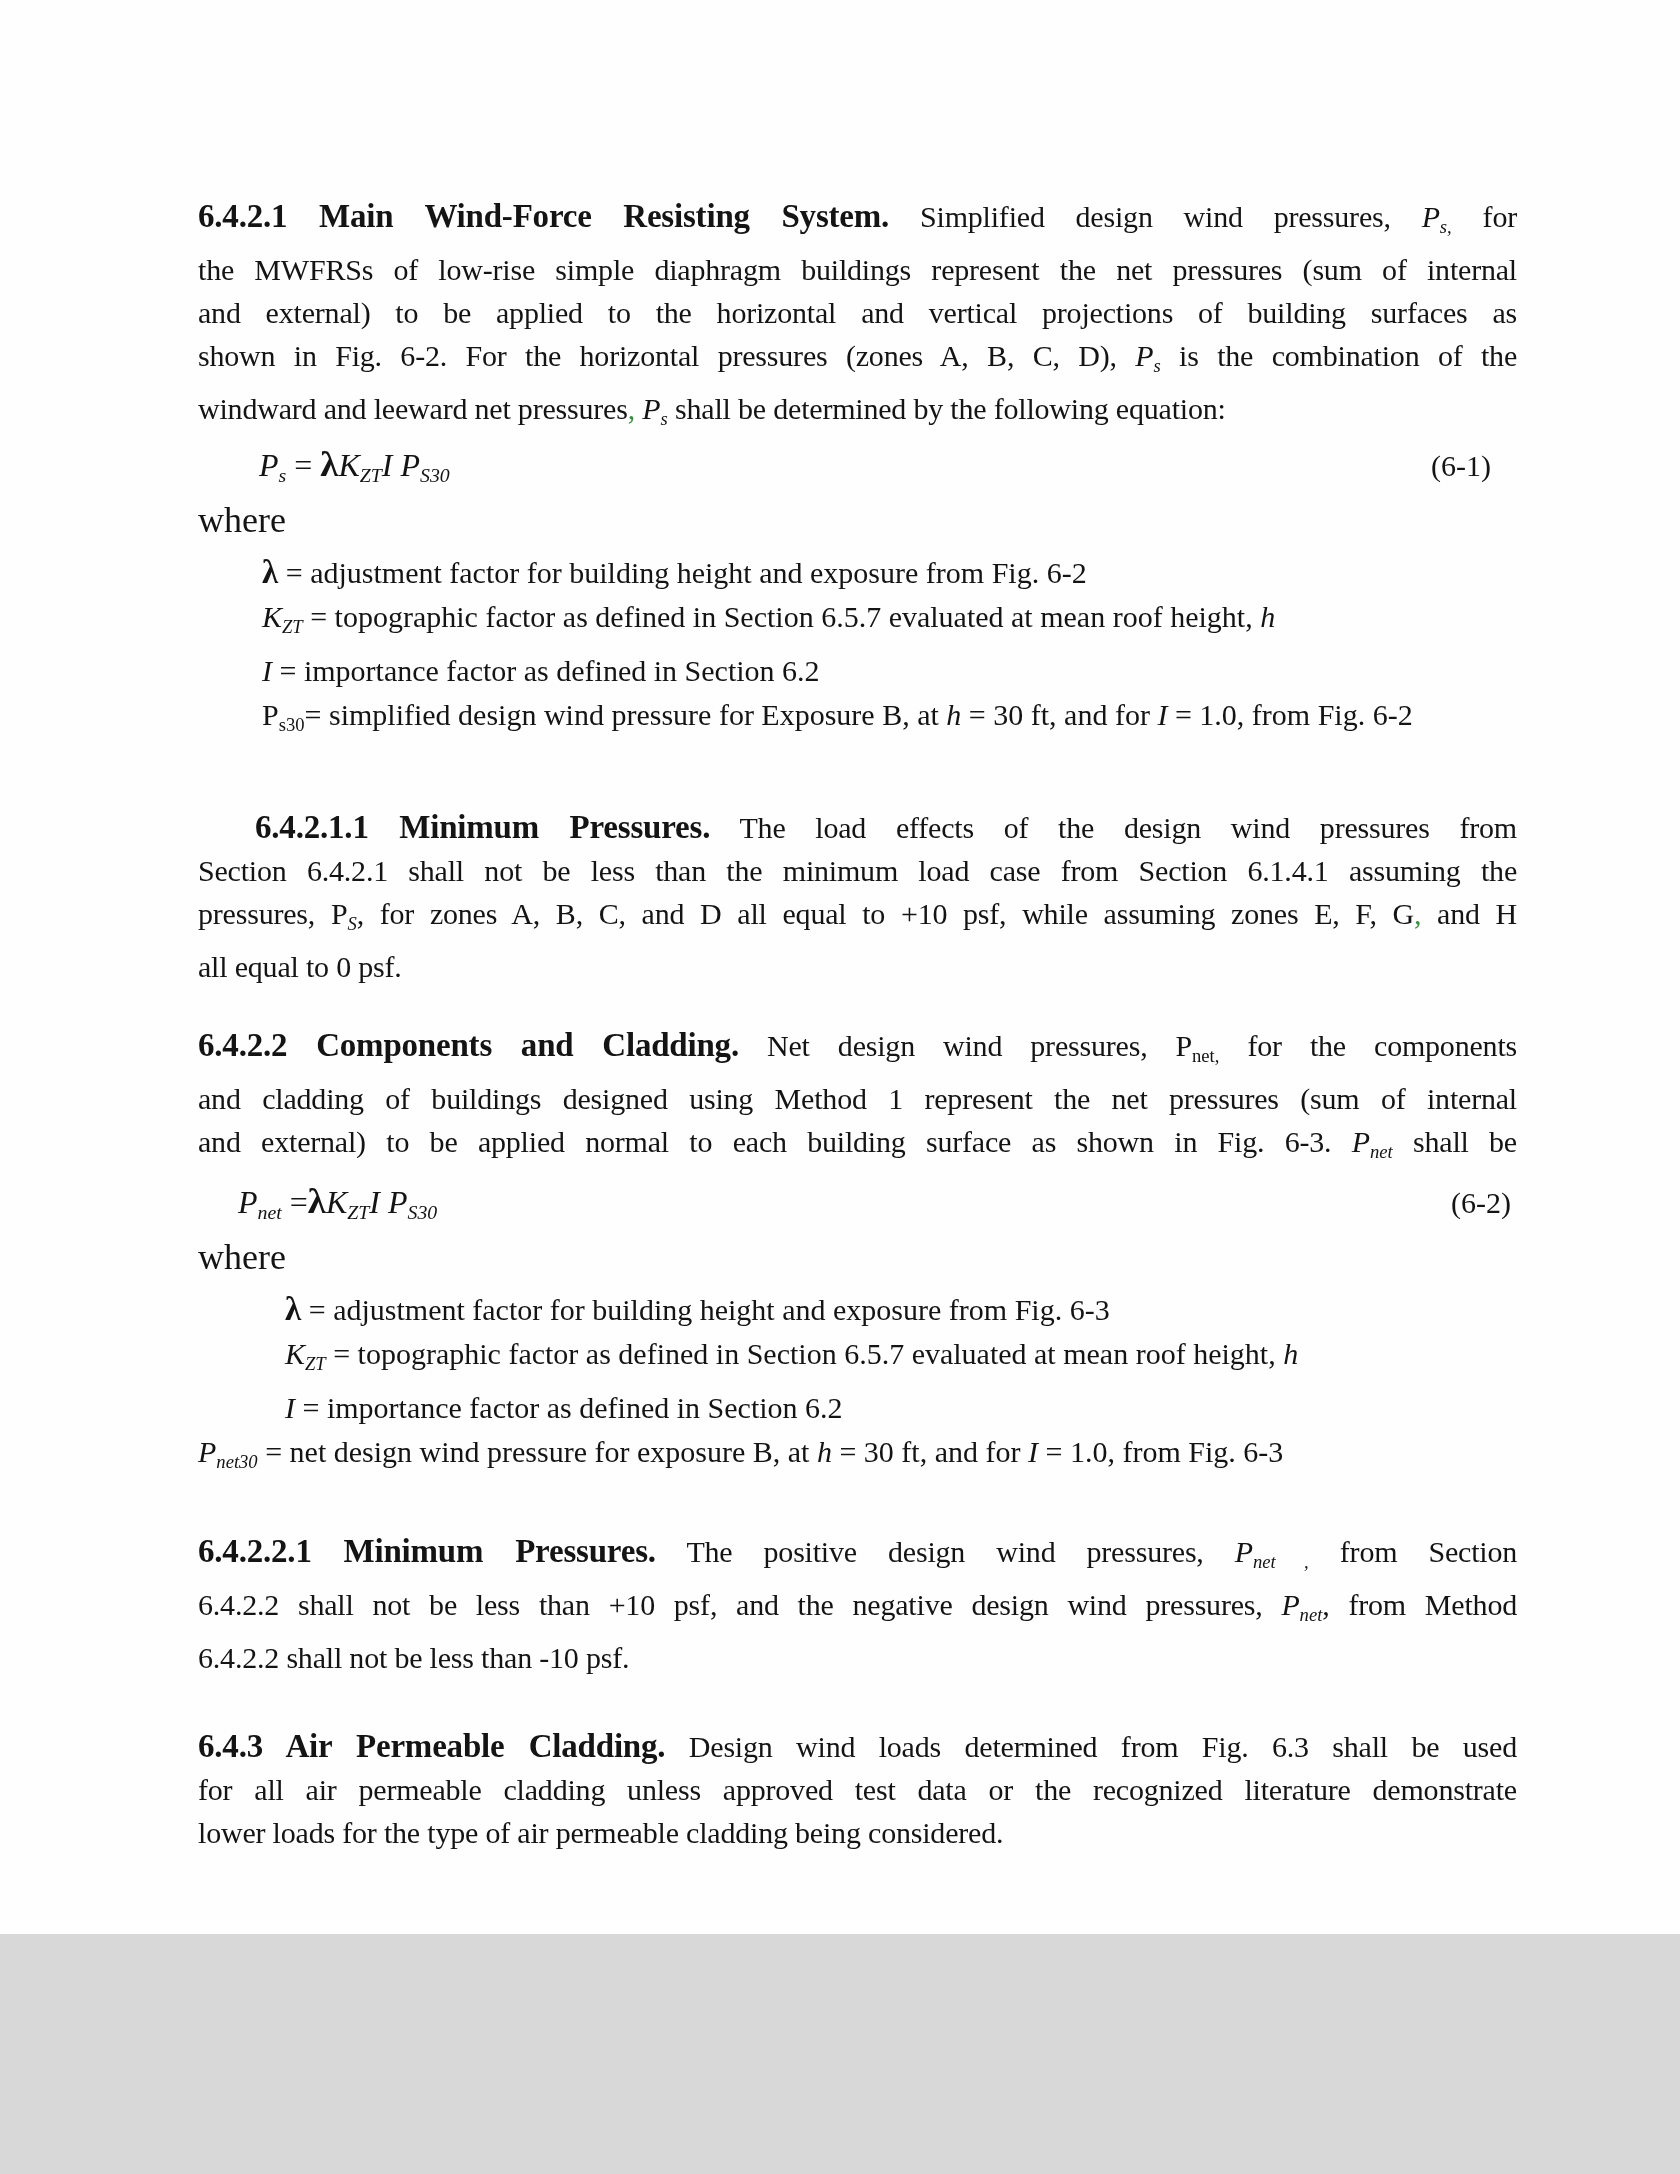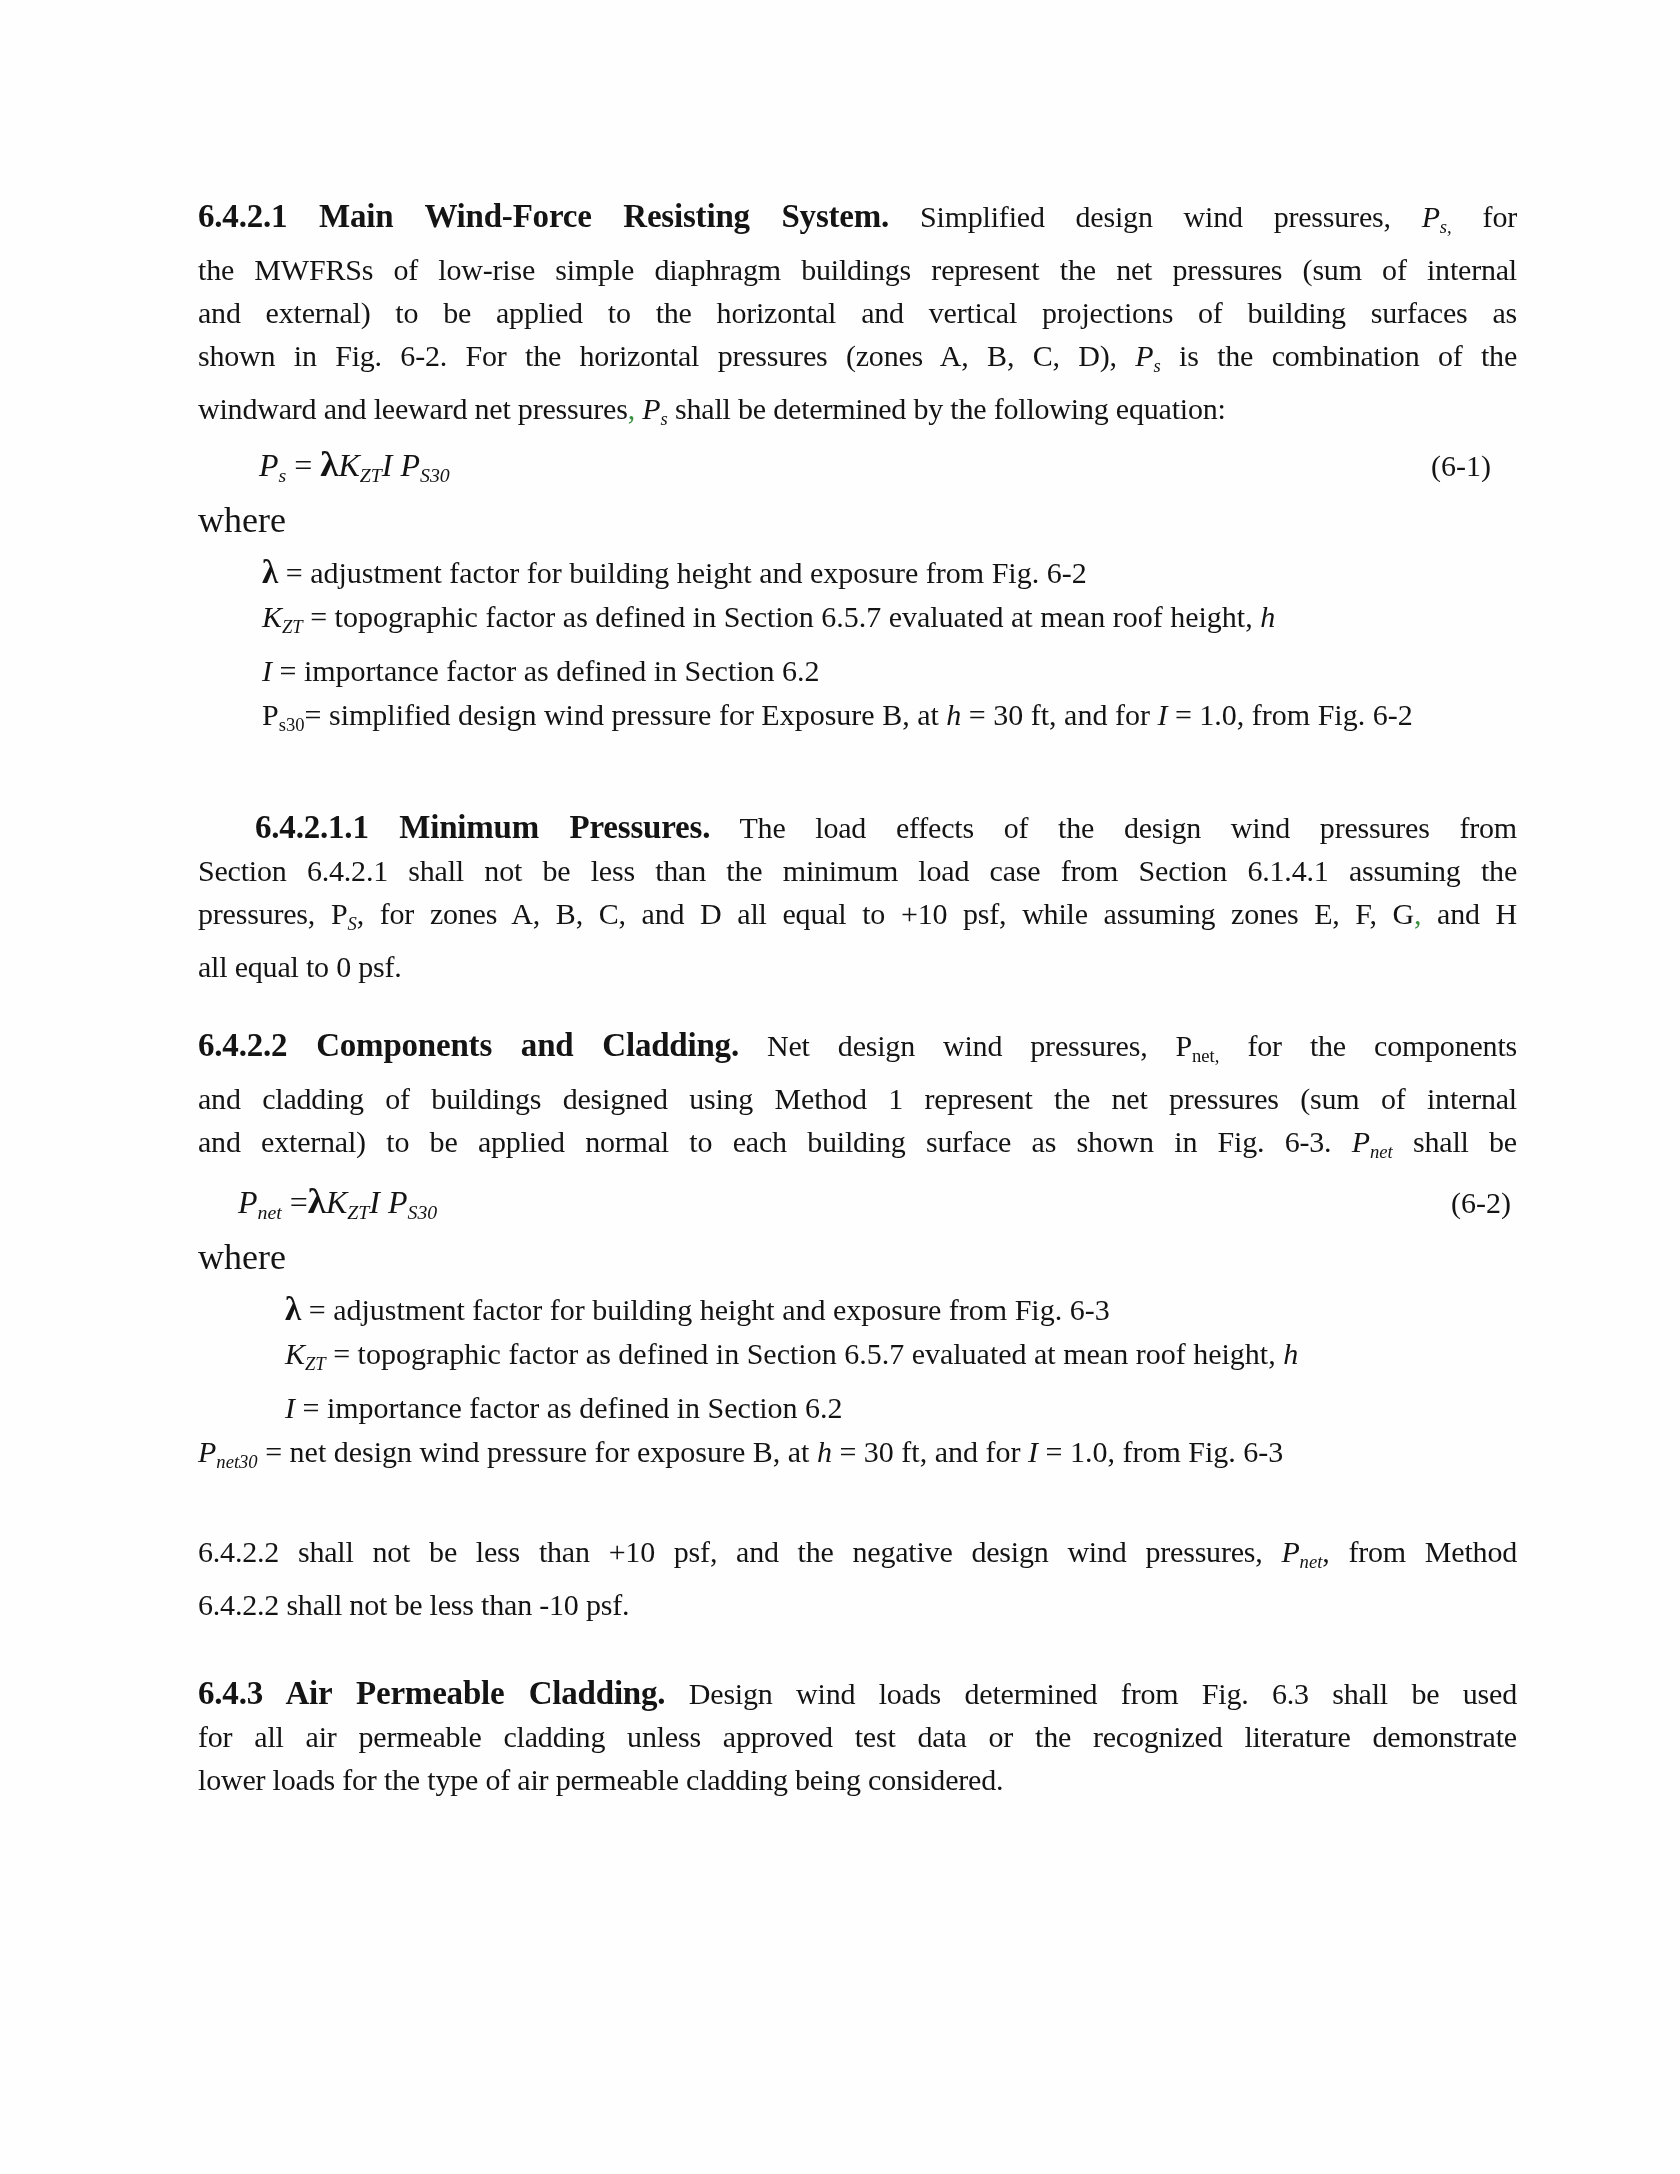--- a/index.html
+++ b/index.html
@@ -1,18 +1,18 @@
 <!DOCTYPE html>
 <html><head>
 <meta charset="utf-8">
 <style>
   html,body{margin:0;padding:0;background:#d8d8d8;}
   .page{
     position:relative;
-    width:1680px;height:2174px;
+    width:1680px;height:1934px;
     margin:0 auto;
     background:#fefefe;
     font-family:"Liberation Serif","DejaVu Serif",serif;
     color:#141414;
     overflow:hidden;
   }
   .content{position:absolute;left:198px;top:195px;width:1319px;}
 
   .line{
     font-size:30px;
@@ -100,20 +100,21 @@
         <div class="eq-num" data-name="equation-number">(6-2)</div>
       </div>
       <div class="where-line" data-name="where-2"><span data-name="text-segment">where</span></div>
       <div class="deflist" data-name="definitions-6-2">
         <div class="defitem" data-name="definition-item"><span class="seg-b" data-name="bold-text-segment">λ</span><span data-name="text-segment"> = adjustment factor for building height and exposure from Fig. 6-3</span></div>
         <div class="defitem" data-name="definition-item"><span class="seg-i" data-name="text-segment">K</span><span class="seg-subi" data-name="text-segment">ZT</span><span data-name="text-segment"> = topographic factor as defined in Section 6.5.7 evaluated at mean roof height, </span><span class="seg-i" data-name="text-segment">h</span></div>
         <div class="defitem" data-name="definition-item"><span class="seg-i" data-name="text-segment">I</span><span data-name="text-segment"> = importance factor as defined in Section 6.2</span></div>
         <div class="defitem" data-name="definition-item"><span class="seg-i" data-name="text-segment">P</span><span class="seg-subi" data-name="text-segment">net30</span><span data-name="text-segment"> = net design wind pressure for exposure B, at </span><span class="seg-i" data-name="text-segment">h</span><span data-name="text-segment"> = 30 ft, and for </span><span class="seg-i" data-name="text-segment">I</span><span data-name="text-segment"> = 1.0, from Fig. 6-3</span></div>
       </div>
       <div class="para" data-name="section-6.4.2.2.1">
+        <div class="line jline" data-name="text-line"><span class="seg-b" data-name="bold-text-segment">6.4.2.2.1 Minimum Pressures.</span><span data-name="text-segment"> The positive design wind pressures, </span><span class="seg-i" data-name="text-segment">P</span><span class="seg-subi" data-name="text-segment">net ,</span><span data-name="text-segment"> from Section</span></div>
         <div class="line jline" data-name="text-line"><span data-name="text-segment">6.4.2.2 shall not be less than +10 psf, and the negative design wind pressures, </span><span class="seg-i" data-name="text-segment">P</span><span class="seg-subi" data-name="text-segment">net</span><span data-name="text-segment">, from Method</span></div>
         <div class="line lline" data-name="text-line"><span data-name="text-segment">6.4.2.2 shall not be less than -10 psf.</span></div>
       </div>
       <div class="para" data-name="section-6.4.3">
         <div class="line jline" data-name="text-line"><span class="seg-b" data-name="bold-text-segment">6.4.3 Air Permeable Cladding.</span><span data-name="text-segment"> Design wind loads determined from Fig. 6.3 shall be used</span></div>
         <div class="line jline" data-name="text-line"><span data-name="text-segment">for all air permeable cladding unless approved test data or the recognized literature demonstrate</span></div>
         <div class="line lline" data-name="text-line"><span data-name="text-segment">lower loads for the type of air permeable cladding being considered.</span></div>
       </div>
     </div>
 </div>

